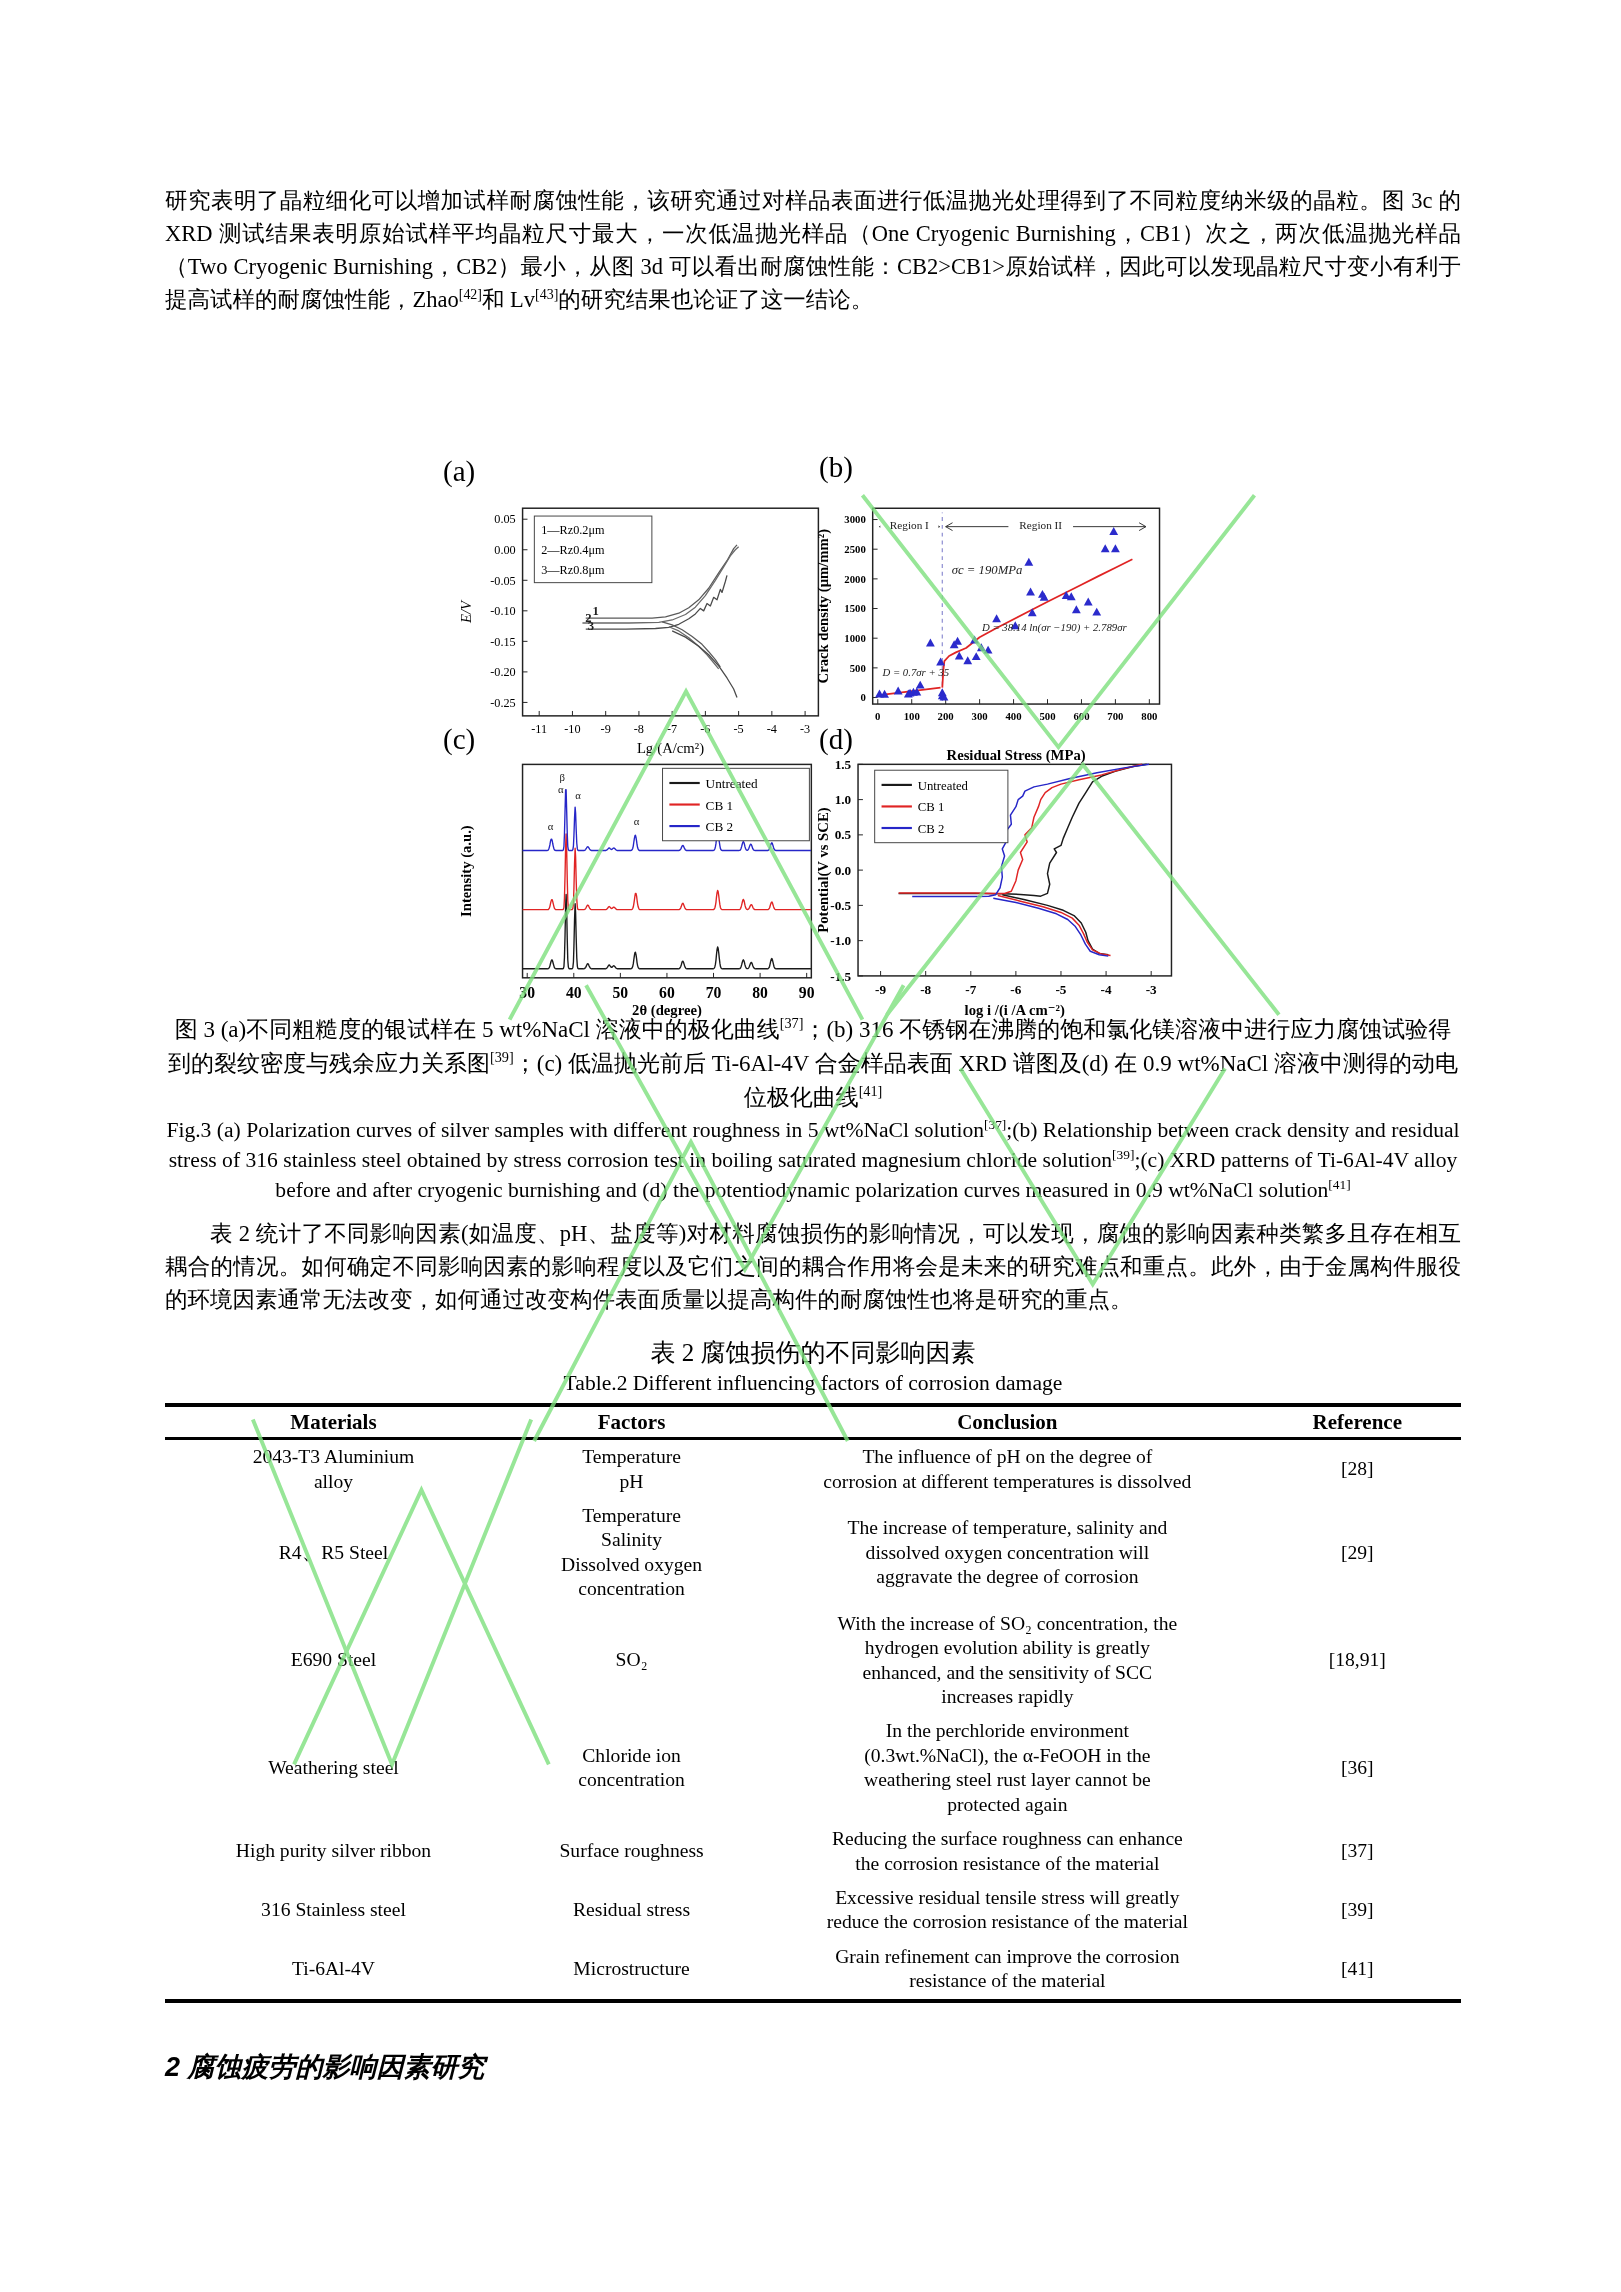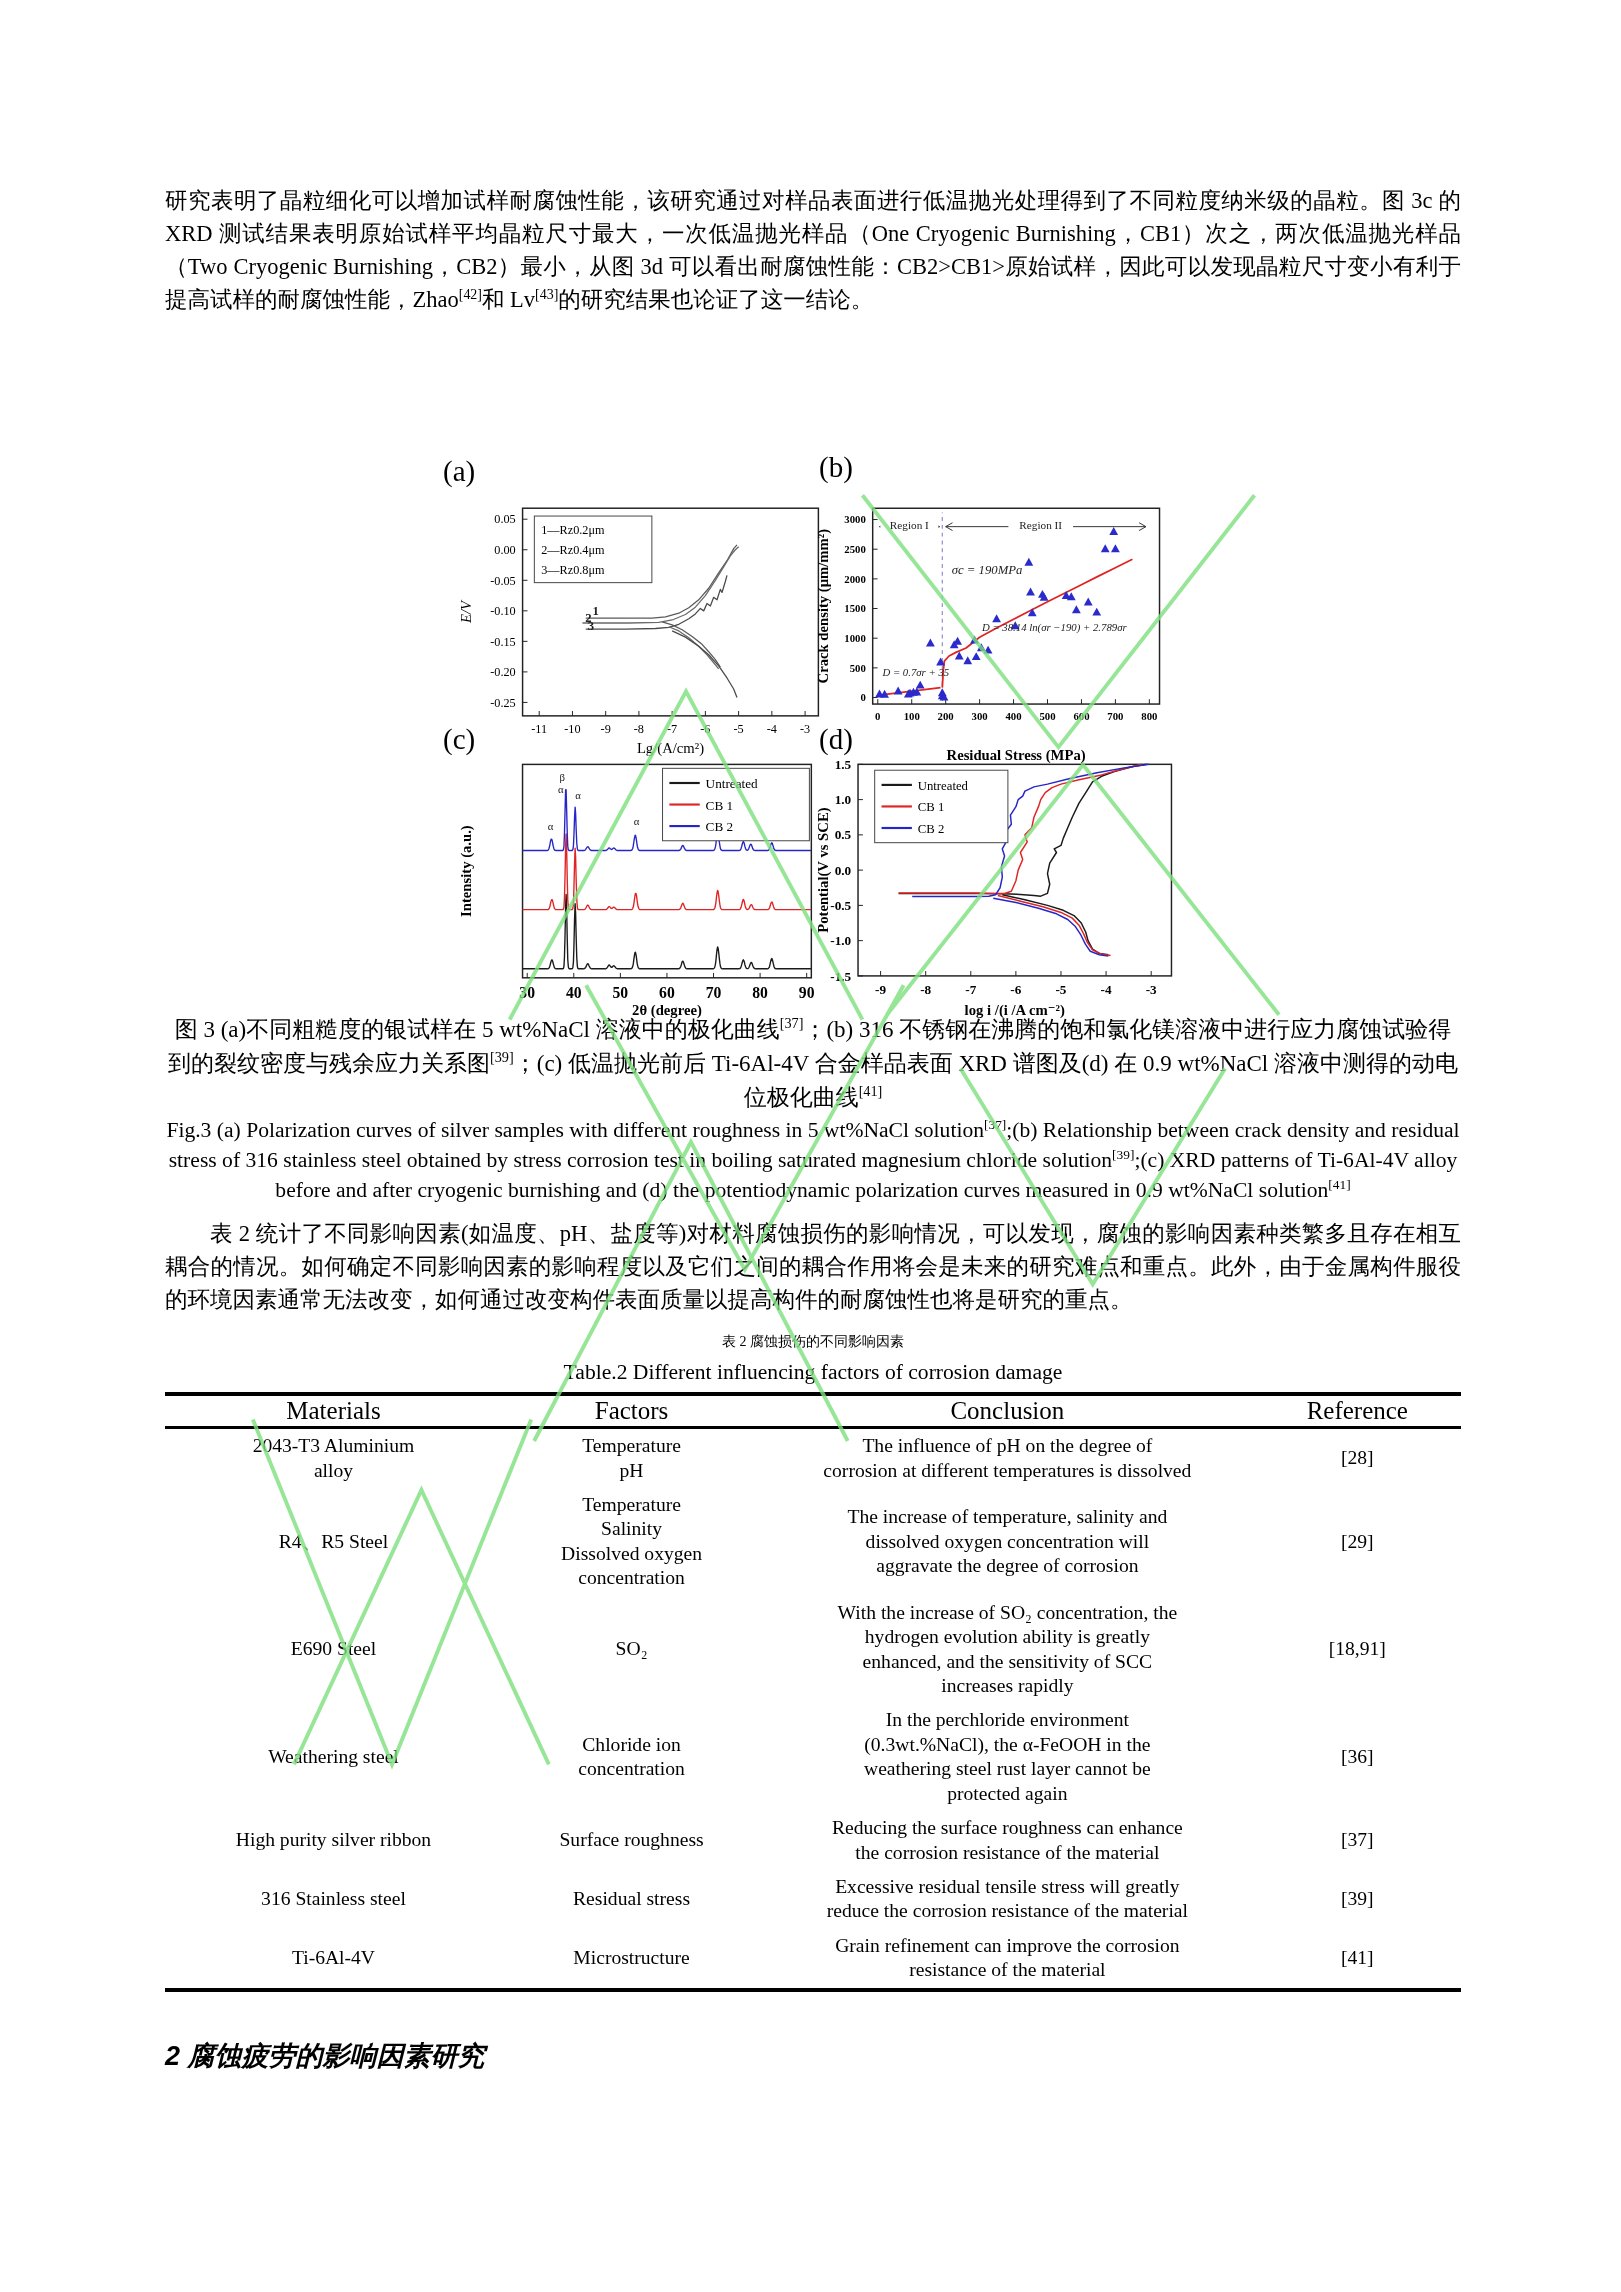--- a/index.html
+++ b/index.html
@@ -12,26 +12,26 @@
   p{margin:0;}
   sup{font-size:0.62em;line-height:0;}
   .bodytext{position:absolute;left:165px;top:184px;width:1296px;font-size:22.5px;line-height:33px;text-align:justify;}
   .indent{text-indent:2em;}
   .figlabel{position:absolute;font-size:29px;z-index:2;}
   .chart{position:absolute;z-index:1;background:transparent;}
   .lower{position:absolute;left:165px;top:1013px;width:1296px;z-index:1;}
   .cap-cn{text-align:center;font-size:23px;line-height:34px;}
   .cap-en{text-align:center;font-size:21.6px;line-height:30px;}
   .intro{font-size:22.5px;line-height:33px;text-align:justify;text-indent:2em;margin-top:12px;}
-  .tbl-title-cn{text-align:center;font-size:14px;line-height:33px;margin-top:9px;}
+  .tbl-title-cn{text-align:center;font-size:25px;line-height:33px;margin-top:20px;}
   .tbl-title-en{text-align:center;font-size:21.6px;line-height:29px;}
   table{width:100%;border-collapse:collapse;margin-top:4.9px;font-size:19.6px;line-height:24.5px;
         border-top:4.9px solid #000;border-bottom:4.9px solid #000;}
   th,td{padding:4.9px 3.9px;text-align:center;vertical-align:middle;white-space:pre-line;font-weight:normal;}
-  thead th{border-bottom:3.9px solid #000;font-size:25px;padding:2.9px 3.9px;}
+  thead th{border-bottom:3.9px solid #000;font-size:21px;padding:2.9px 3.9px;font-weight:bold;}
   .section-head{font-family:"Liberation Sans","DejaVu Sans",sans-serif;font-weight:bold;font-size:27px;margin-top:46px;font-style:italic;}
   .wm{position:absolute;left:0;top:0;z-index:5;pointer-events:none;opacity:0.8;}
   svg text{font-family:"Liberation Serif","DejaVu Serif",serif;}
 </style>
 </head>
 <body>
 
 <div class="page">
 
   <div class="bodytext">

